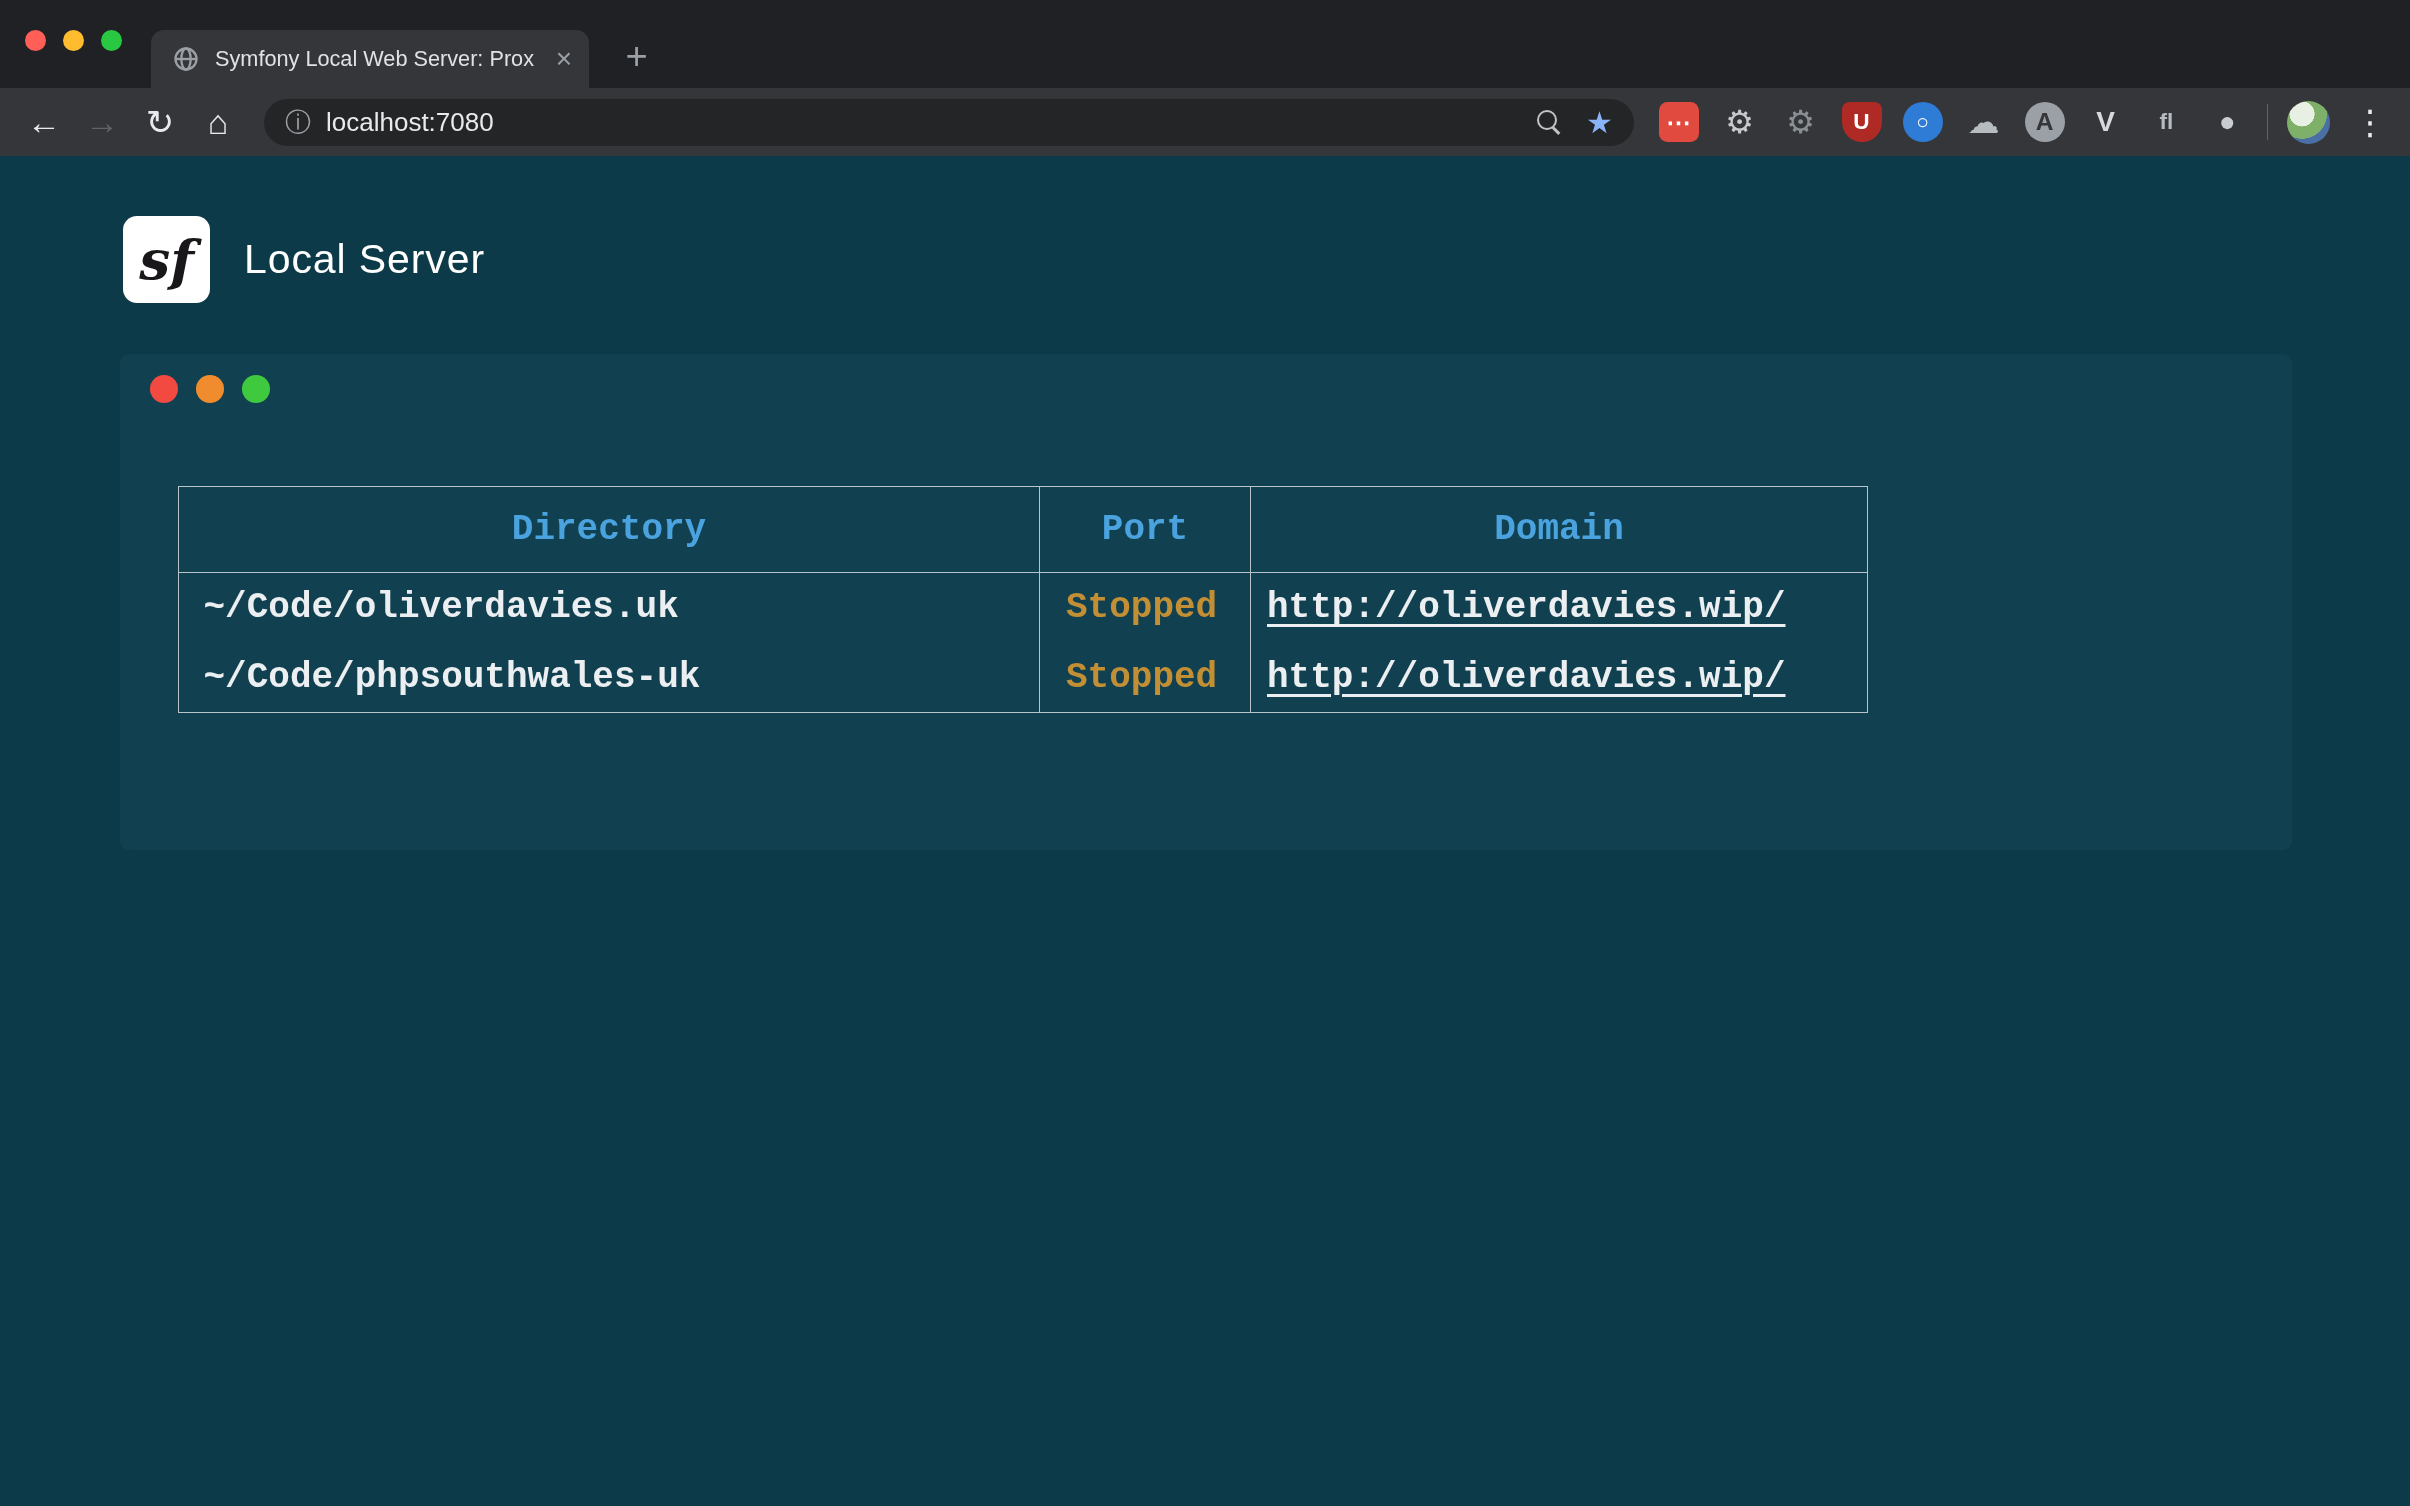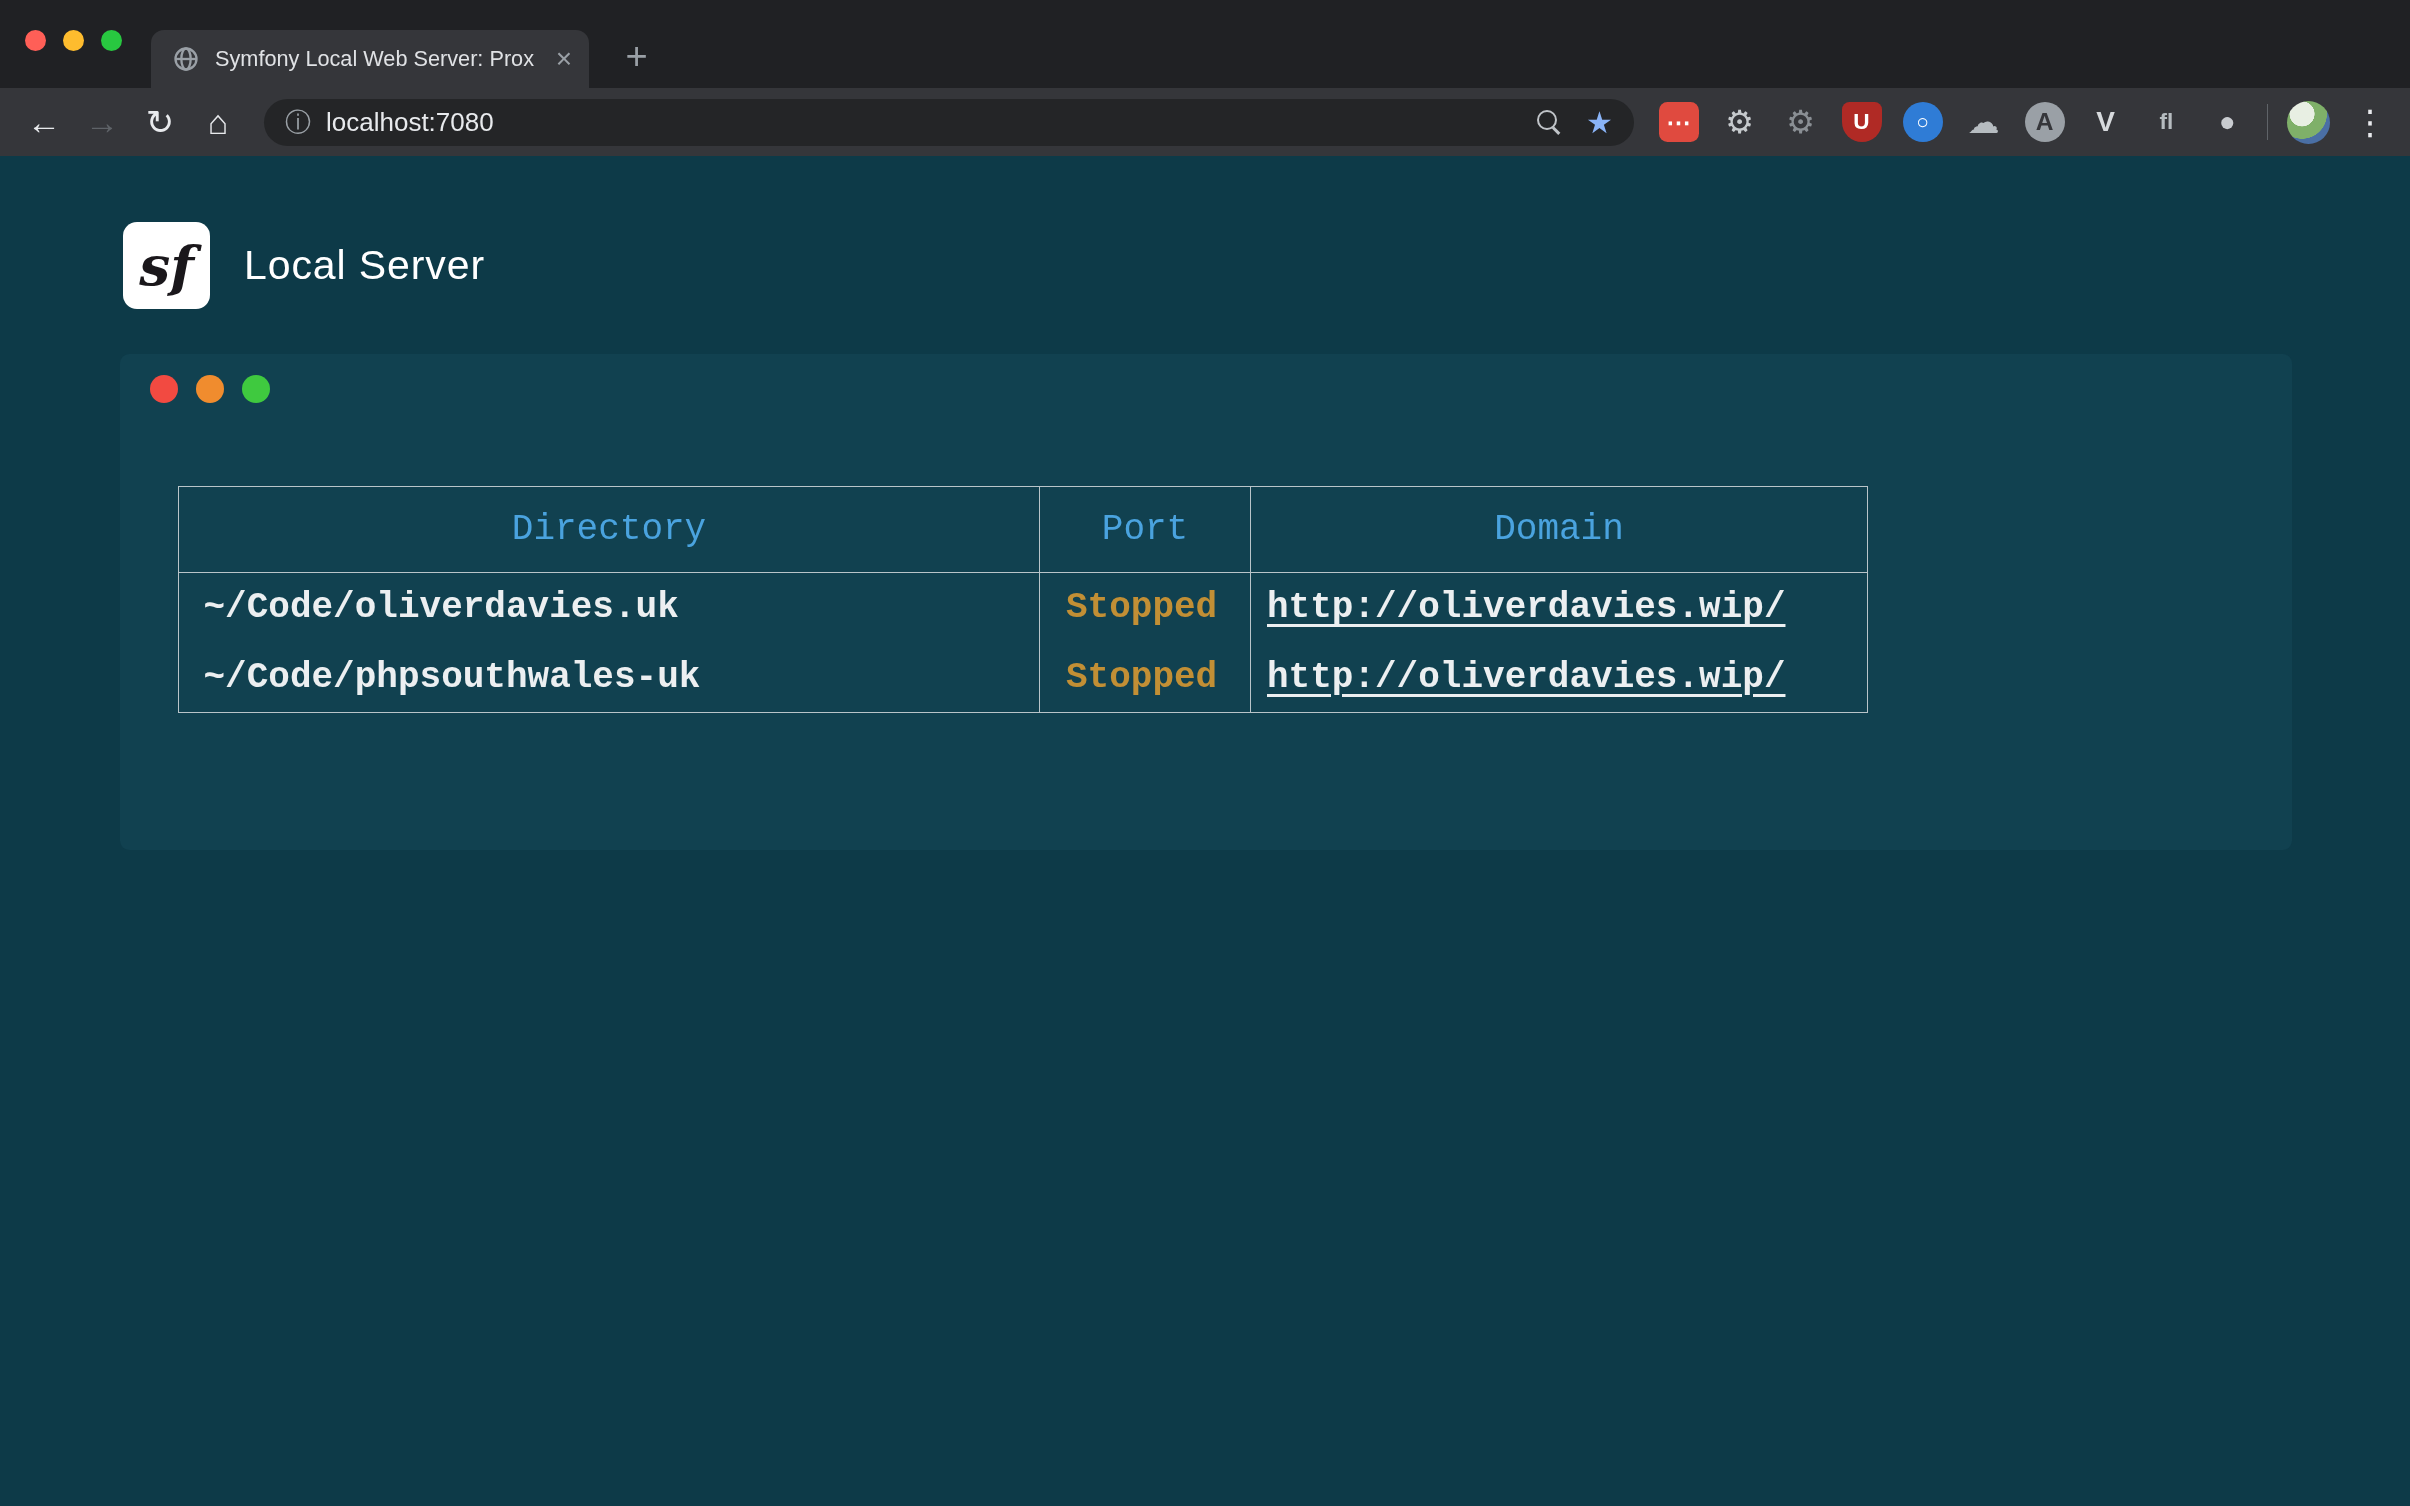--- a/index.html
+++ b/index.html
@@ -56,21 +56,21 @@
   .ext.octocat { color:#c9ccd0; font-size:28px; }
   .toolbar-sep { width:1.9px; height:36px; background:#5f6368; margin:0 19px; flex:none; }
   .avatar { width:43px; height:43px; border-radius:50%; flex:none;
             background:radial-gradient(circle at 35% 30%, #e8efe3 0 30%, #7fb069 31% 60%, #4a6fa5 61% 100%); }
   .menu-btn { margin-left:17px; color:#e8eaed; font-size:34px; width:45px; height:45px;
               display:flex; align-items:center; justify-content:center; flex:none; }
 
   
   .page { position:relative; height:1358px; background:var(--page-bg,#0d3a48); }
 
-  .brand { position:absolute; left:123px; top:66px; display:flex; align-items:center;text-align:right; }
+  .brand { position:absolute; left:123px; top:60px; display:flex; align-items:center;text-align:right; }
   .sf-logo { width:87px; height:87px; background:#fff; border-radius:14px;
              display:flex; align-items:center; justify-content:center;
              font-family:"DejaVu Serif", serif; font-style:italic; font-weight:bold;
              font-size:55px; color:#1a171b; }
   .brand-title { margin-left:34px; color:#ffffff; font-size:41px; font-weight:400; letter-spacing:0.9px; }
 
   .panel { position:absolute; left:120px; top:198px; width:2172px; height:496px;
            background:var(--panel-bg,#114150); border-radius:9.4px; }
   .panel-dots { position:absolute; left:30px; top:21px; display:flex; gap:18px; }
   .pdot { width:28px; height:28px; border-radius:50%; }
@@ -81,21 +81,21 @@
   table.servers { position:absolute; left:58px; top:132px; width:1688px;
                   border-collapse:collapse; table-layout:fixed;
                   font-family:"Liberation Mono","DejaVu Sans Mono",monospace;
                   font-weight:700; font-size:36px; color:#eceff1;
                   border:1.9px solid #b9c4c9; }
   col.col-dir    { width:861px; }
   col.col-port   { width:211px; }
   col.col-domain { width:617px; }
   table.servers th { height:86px; vertical-align:middle;
                      color:var(--accent-blue,#4aa3df);
-                     border:1.9px solid #b9c4c9; font-weight:400;margin-left:32px; }
+                     border:1.9px solid #b9c4c9; font-weight:700;margin-left:32px; }
   table.servers td { height:70px; vertical-align:middle;
                      border-left:1.9px solid #b9c4c9; border-right:1.9px solid #b9c4c9; }
   td.dir    { padding-left:24.5px; }
   td.port   { padding-left:26px; }
   td.domain { padding-left:16px; }
   .stopped { color:var(--status-stopped,#c28f35); }
   a.link, .port-link { color:var(--link,#eceff1); text-decoration:underline;
             text-decoration-thickness:2.8px; text-underline-offset:6.6px; cursor:pointer; }
 </style>
 </head>

